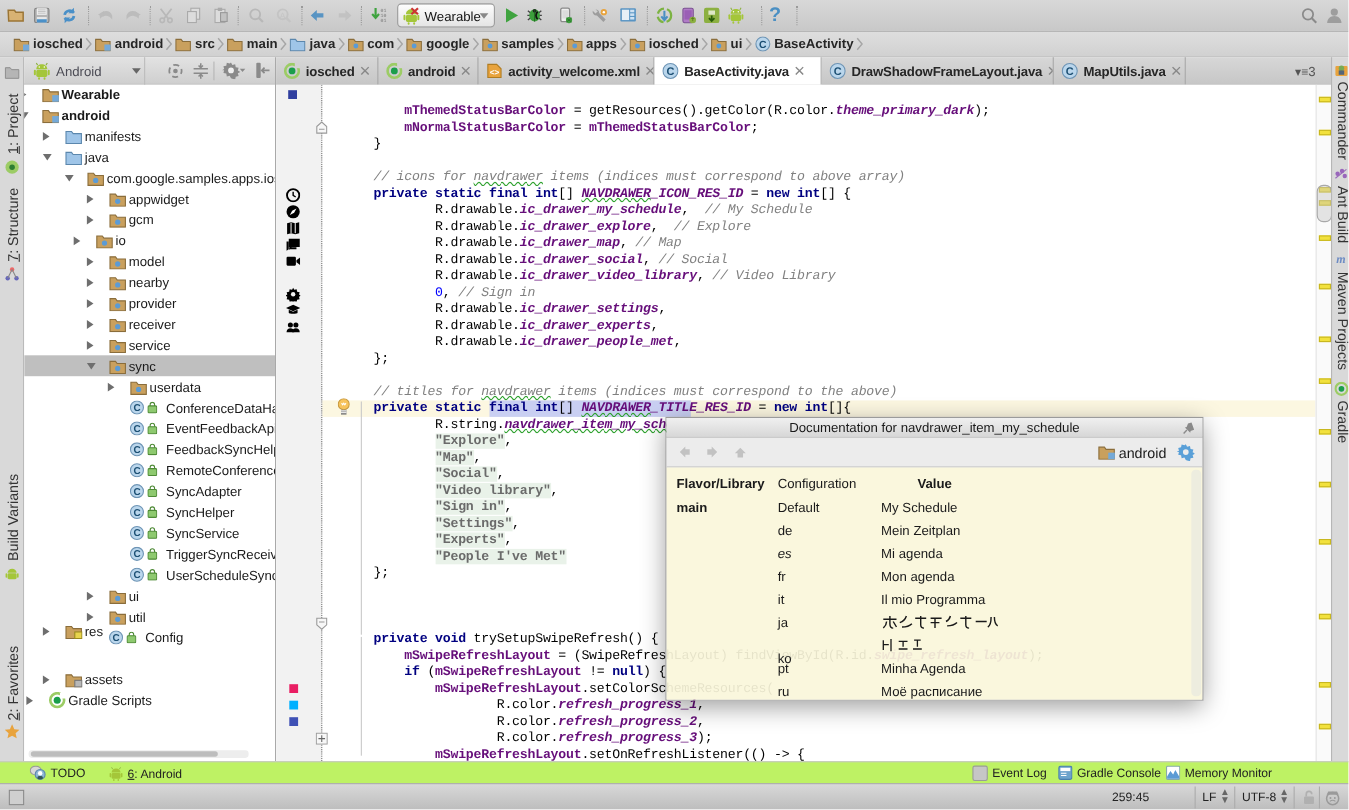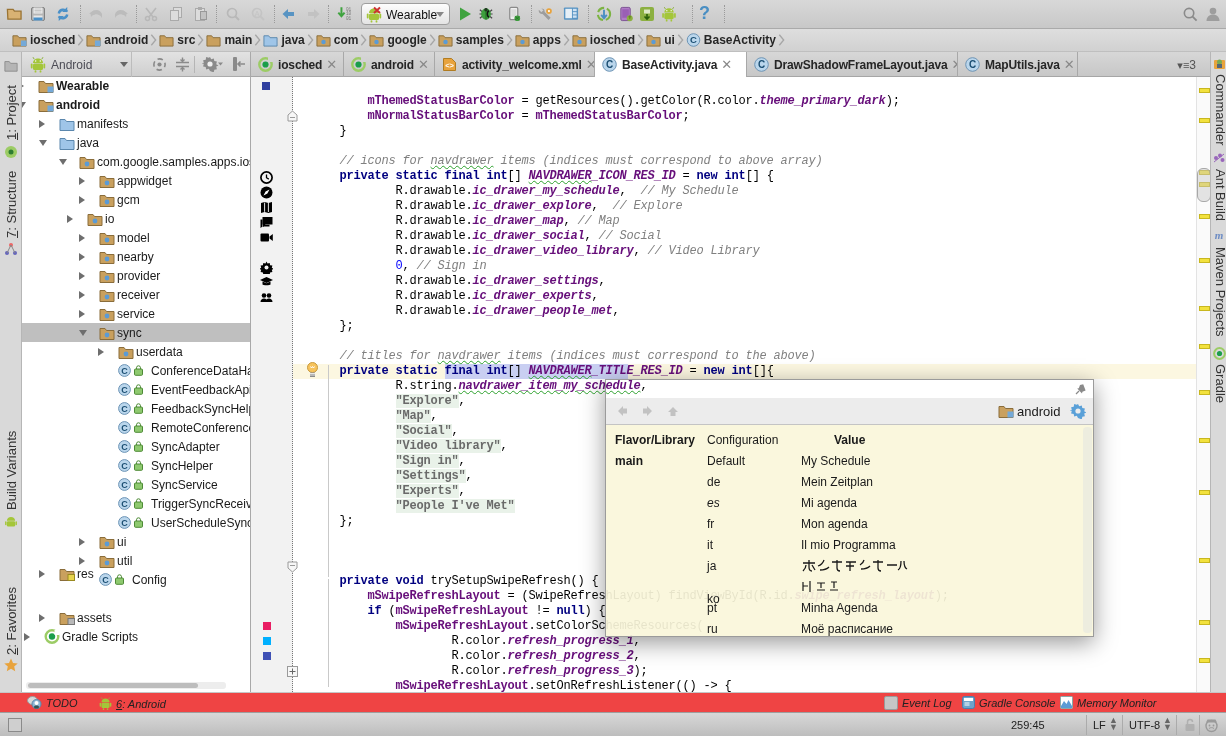--- a/index.html
+++ b/index.html
@@ -40,21 +40,21 @@
   #code .f{color:#660E7A;font-weight:bold;}
   #code .sf{color:#660E7A;font-weight:bold;font-style:italic;}
   #code .c{color:#808080;font-style:italic;}
   #code .n{color:#0000ff;}
   #code .fold{color:#6a6a6a;font-weight:bold;background:#e9f2e9;}
   #code .sq{text-decoration:underline wavy #2da12d;text-decoration-thickness:1px;text-underline-offset:1px;}
   
   #estripe{left:1196px;top:77px;width:14px;height:615px;background:#fafafa;border-left:1px solid #e3e3e3;box-sizing:border-box;}
   .emark{position:absolute;left:2px;width:9px;height:3px;background:#f2e13d;border:1px solid #c8b71f;}
   
-  #toolbot{left:0;top:692px;width:1226px;height:20px;background:#ef4444;border-top:1px solid #c6c6c6;box-sizing:border-box;font-size:11px;color:#222;font-style:italic;}
+  #toolbot{left:0;top:692px;width:1226px;height:20px;background:#bef264;border-top:1px solid #c6c6c6;box-sizing:border-box;font-size:11px;color:#222;}
   .botitem{position:absolute;top:3px;display:flex;align-items:center;gap:4px;}
   #status{left:0;top:712px;width:1226px;height:24px;background:linear-gradient(#d8d8d8,#bdbdbd);border-top:1px solid #9e9e9e;box-sizing:border-box;font-size:11px;color:#222;}
   .stsep{position:absolute;top:2px;height:20px;width:0;border-left:1px solid #ababab;}
   
   #popup{left:605px;top:379px;width:489px;height:258px;border:1px solid #9b9b9b;box-shadow:0 6px 22px rgba(0,0,0,0.4);box-sizing:border-box;background:transparent;}
   #ptitle{position:absolute;left:0;top:0;width:100%;height:18px;background:linear-gradient(#f0f0f0,#d7d7d7);border-bottom:1px solid #b5b5b5;text-align:center;font-size:12px;color:#1a1a1a;line-height:18px;box-sizing:border-box;}
   #ptool{position:absolute;left:0;top:18px;width:100%;height:27px;background:#ececec;border-bottom:1px solid #c4c4c4;box-sizing:border-box;}
   #pbody{position:absolute;left:0;top:45px;width:100%;height:211px;background:rgba(250,246,218,0.92);}
   .prow{position:absolute;font-size:12px;color:#1a1a1a;white-space:nowrap;}
 </style></head>
@@ -737,20 +737,21 @@
   <div class="stsep" style="left:1199px"></div>
   <svg style="position:absolute;left:1204px;top:4px" width="15" height="16" viewBox="0 0 15 16">
       <circle cx="7.5" cy="9" r="5.5" fill="none" stroke="#9a9a9a" stroke-width="1.4"></circle>
       <path d="M2 5.5h11l-1.5-3h-8z" fill="#9a9a9a"></path>
       <circle cx="5.5" cy="8.5" r="0.9" fill="#9a9a9a"></circle>
       <circle cx="9.5" cy="8.5" r="0.9" fill="#9a9a9a"></circle>
       <path d="M5 11.5c1.5-1.2 3.5-1.2 5 0" stroke="#9a9a9a" fill="none"></path>
     </svg>
 </div>
 <div class="abs" id="popup">
+  <div id="ptitle">Documentation for navdrawer_item_my_schedule</div>
   <svg style="position:absolute;right:6px;top:3px" width="13" height="13" viewBox="0 0 13 13">
       <path d="M11.5 1.5l-4 1-1.5 4-2 .5L10 13l.5-2 4-1.5z" transform="scale(0.8)" fill="#8a8a8a"></path>
       <path d="M2 11l3-3" stroke="#8a8a8a" stroke-width="1.3"></path>
     </svg>
   <div id="ptool">
     <svg style="position:absolute;left:9px;top:6px" width="14" height="14" viewBox="0 0 14 14">
         <path d="M8 2L3 7l5 5V9.5h4v-5H8z" fill="#c2c2c2"></path>
       </svg>
     <svg style="position:absolute;left:35px;top:6px" width="14" height="14" viewBox="0 0 14 14">
         <path d="M6 2l5 5-5 5V9.5H2v-5h4z" fill="#c2c2c2"></path>

